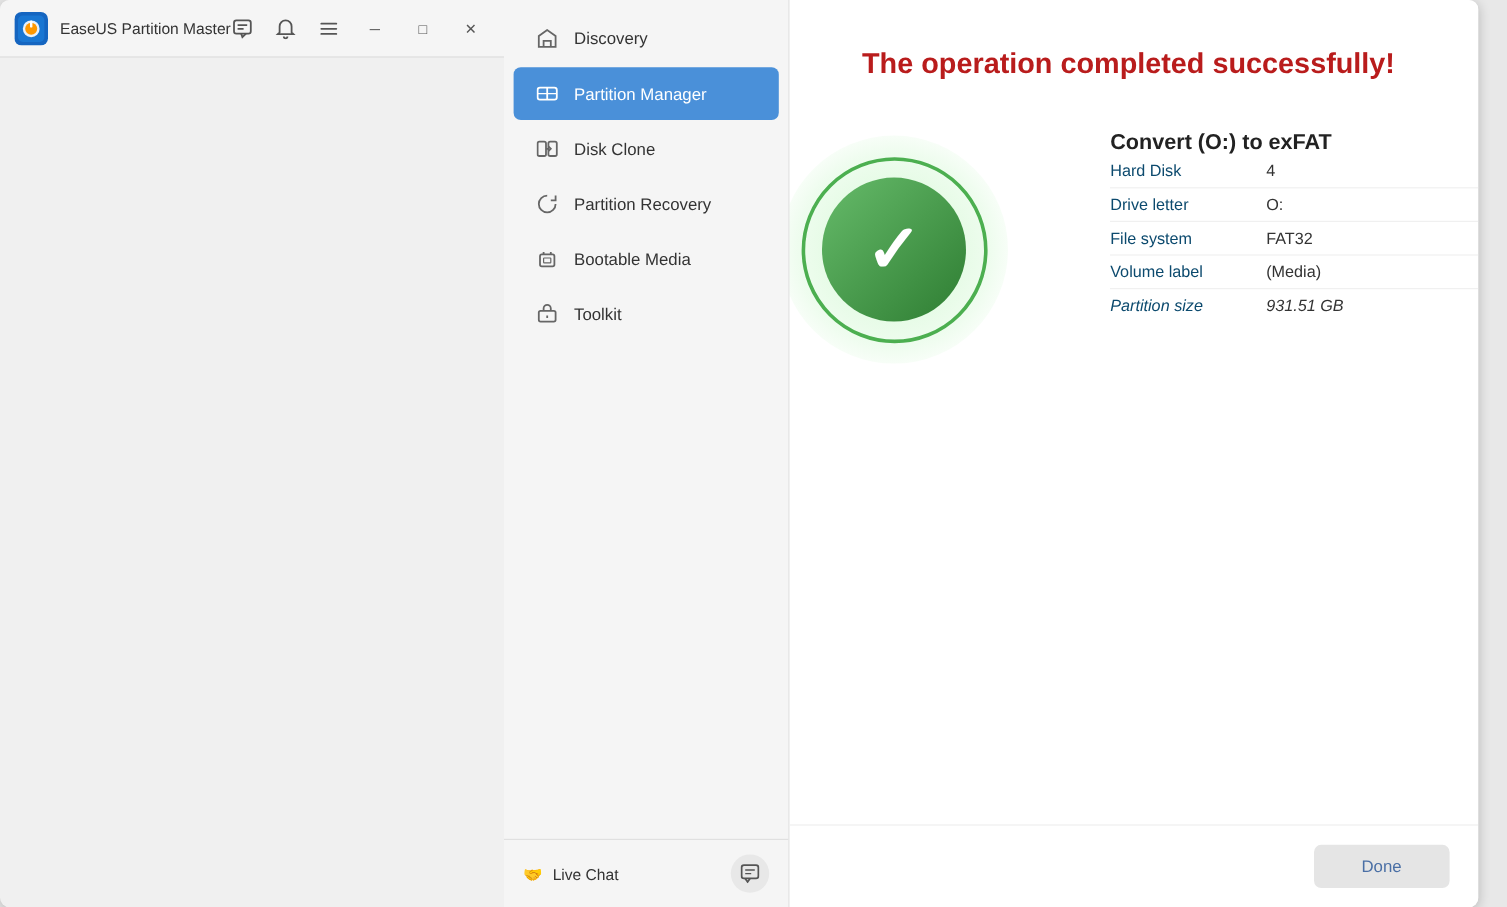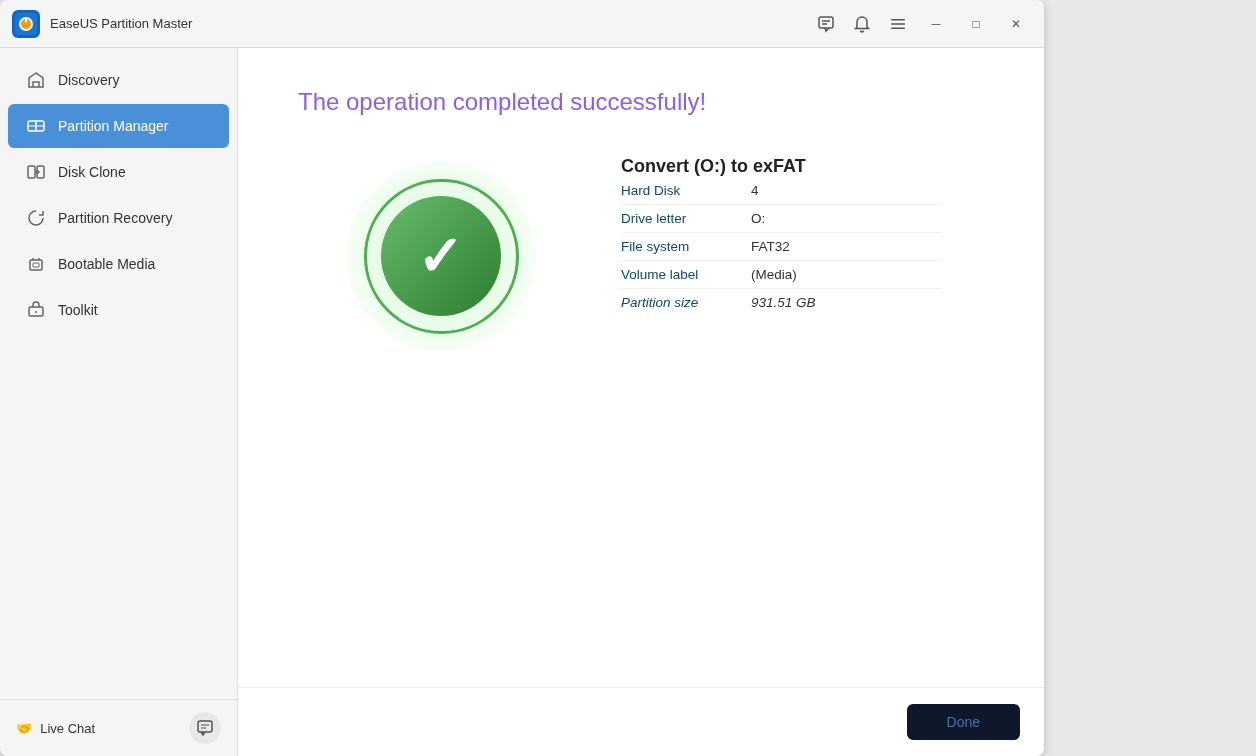--- a/index.html
+++ b/index.html
@@ -6,26 +6,26 @@
     body {
       font-family: 'Segoe UI', Arial, sans-serif;
       background: #e8e8e8;
       width: 1256px;
       height: 756px;
       overflow: hidden;
       display: flex;
       flex-direction: column;
     }
     .window {
-      width: 1044px;
+      width: 1232px;
       height: 756px;
       background: #f0f0f0;
       border-radius: 8px;
       display: flex;
-      flex-direction: column;
+      flex-direction: row;
       box-shadow: 0 2px 10px rgba(0,0,0,0.2);
       overflow: hidden;
     }
     
     .titlebar {
       height: 48px;
       background: #f5f5f5;
       display: flex;
       align-items: center;
       padding: 0 12px;
@@ -156,22 +156,22 @@
     }
     .content-body {
       flex: 1;
       display: flex;
       flex-direction: column;
       align-items: center;
       padding: 40px 60px;
     }
     .success-title {
       font-size: 24px;
-      font-weight: 400;
-      color: #8b5cf6;
+      font-weight: 700;
+      color: #b91c1c;
       align-self: flex-start;
       margin-bottom: 40px;
     }
     .success-area {
       display: flex;
       align-items: flex-start;
       gap: 80px;
       width: 100%;
       justify-content: center;
     }
@@ -245,21 +245,21 @@
       color: #333;
     }
     
     .content-footer {
       padding: 16px 24px;
       display: flex;
       justify-content: flex-end;
       border-top: 1px solid #eee;
     }
     .done-button {
-      background: #0f172a;
+      background: #e5e5e5;
       color: #4a6fa5;
       border: none;
       padding: 10px 40px;
       border-radius: 6px;
       font-size: 14px;
       font-weight: 500;
       cursor: pointer;
     }
   </style>
 </head>

